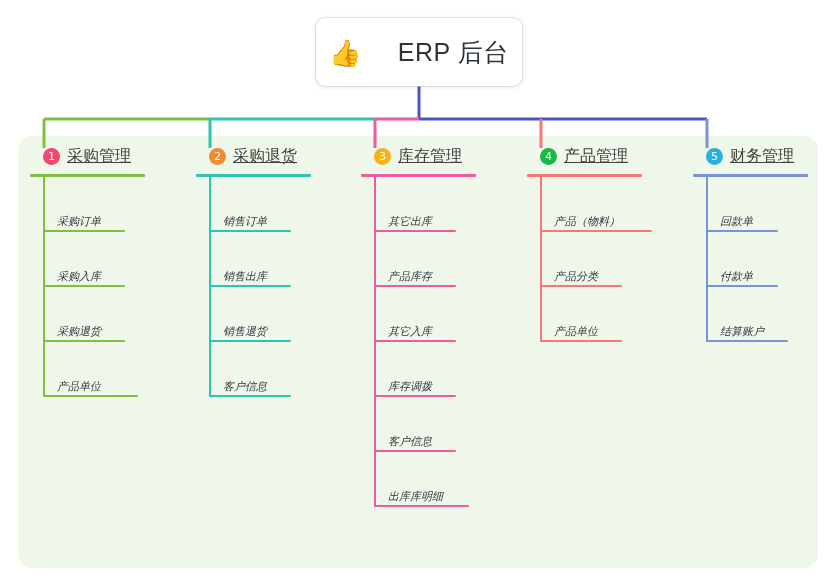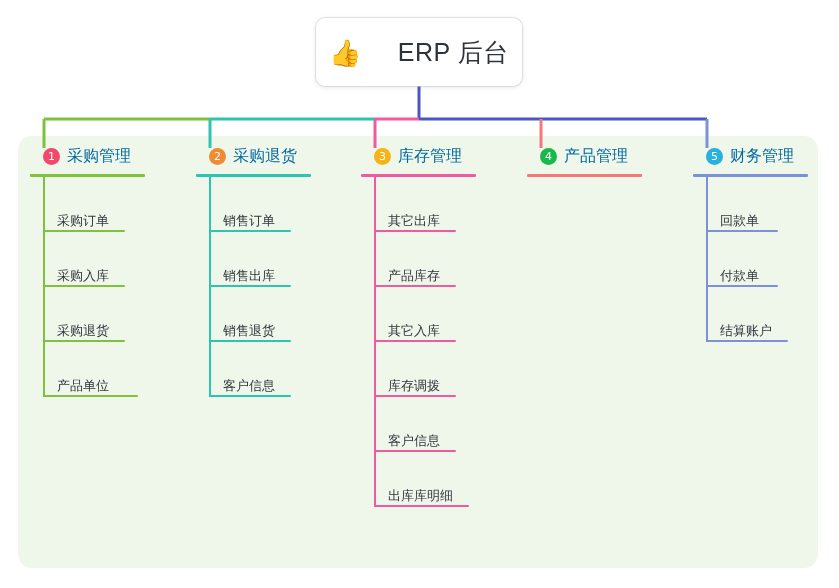--- a/index.html
+++ b/index.html
@@ -92,22 +92,23 @@
     border-radius: 50%;
     color: #ffffff;
     font-size: 11px;
     line-height: 17px;
     text-align: center;
     font-family: "DejaVu Sans", sans-serif;
     flex: 0 0 auto;
   }
   .head-label {
     font-size: 16px;
-    color: #0369a1;
+    color: #404040;
     white-space: nowrap;
+    text-decoration: underline;
   }
   .head-rule {
     height: 3px;
     border-radius: 1px;
     margin-top: 6px;
   }
 
   .items {
     position: relative;
     padding-left: 13px;
@@ -123,24 +124,25 @@
   .item {
     position: relative;
     height: 55px;
     box-sizing: border-box;
     display: flex;
     align-items: flex-end;
     padding-left: 14px;
     padding-bottom: 3px;
   }
   .item-label {
-    font-size: 13px;
+    font-size: 11px;
     color: #30363c;
     white-space: nowrap;
     line-height: 16px;
+    font-style: italic;
   }
   .item-rule {
     position: absolute;
     left: 0;
     bottom: 0;
     height: 2px;
     border-radius: 1px;
   }
 </style>
 </head>
@@ -255,20 +257,35 @@
             <div class="item-rule" style="background: rgb(239, 91, 161); width: 95px;"></div>
           </div>
         </div>
       </div>
       <div class="branch" style="left: 527px;">
         <div class="branch-head">
           <span class="badge" style="background: rgb(25, 184, 74);">4</span>
           <span class="head-label">产品管理</span>
         </div>
         <div class="head-rule" style="background: rgb(244, 120, 122); width: 115px;"></div>
+        <div class="items">
+          <div class="spine" style="background: rgb(244, 120, 122);"></div>
+          <div class="item">
+            <span class="item-label">产品（物料）</span>
+            <div class="item-rule" style="background: rgb(244, 120, 122); width: 112px;"></div>
+          </div>
+          <div class="item">
+            <span class="item-label">产品分类</span>
+            <div class="item-rule" style="background: rgb(244, 120, 122); width: 82px;"></div>
+          </div>
+          <div class="item">
+            <span class="item-label">产品单位</span>
+            <div class="item-rule" style="background: rgb(244, 120, 122); width: 82px;"></div>
+          </div>
+        </div>
       </div>
       <div class="branch" style="left: 693px;">
         <div class="branch-head">
           <span class="badge" style="background: rgb(40, 176, 224);">5</span>
           <span class="head-label">财务管理</span>
         </div>
         <div class="head-rule" style="background: rgb(123, 146, 216); width: 115px;"></div>
         <div class="items">
           <div class="spine" style="background: rgb(123, 146, 216);"></div>
           <div class="item">

